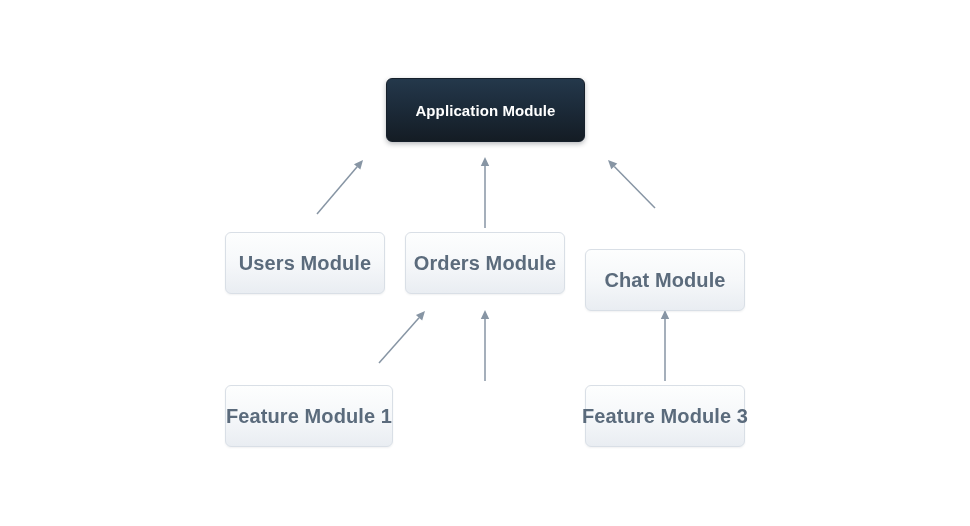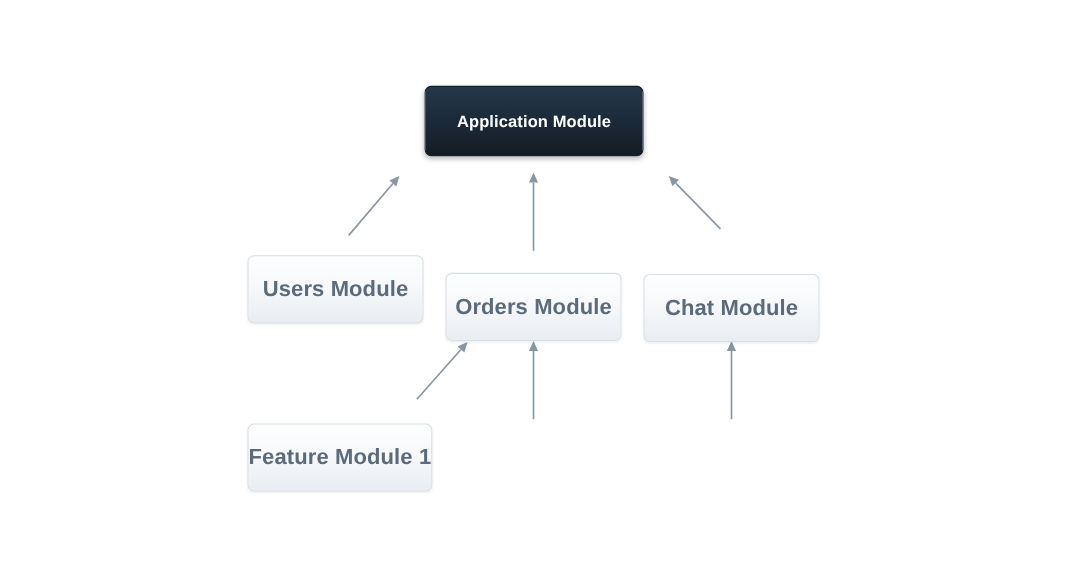--- a/index.html
+++ b/index.html
@@ -101,27 +101,30 @@
     </svg>
 
   <div class="node root" style="left: 386px; top: 78px; width: 199px; height: 64px;">
     <span class="node-label">Application Module</span>
   </div>
 
   <div class="node module" style="left: 225px; top: 232px; width: 160px; height: 62px;">
     <span class="node-label">Users Module</span>
   </div>
 
-  <div class="node module" style="left: 405px; top: 248px; width: 160px; height: 62px;">
+  <div class="node module" style="left: 405px; top: 232px; width: 160px; height: 62px;">
     <span class="node-label">Orders Module</span>
   </div>
 
   <div class="node module" style="left: 585px; top: 249px; width: 160px; height: 62px;">
     <span class="node-label">Chat Module</span>
   </div>
 
   <div class="node module" style="left: 225px; top: 385px; width: 168px; height: 62px;">
     <span class="node-label">Feature Module 1</span>
   </div>
 
 
+  <div class="node module" style="left: 585px; top: 385px; width: 160px; height: 62px;">
+    <span class="node-label">Feature Module 3</span>
+  </div>
 
 </div>
 
 </body></html>

